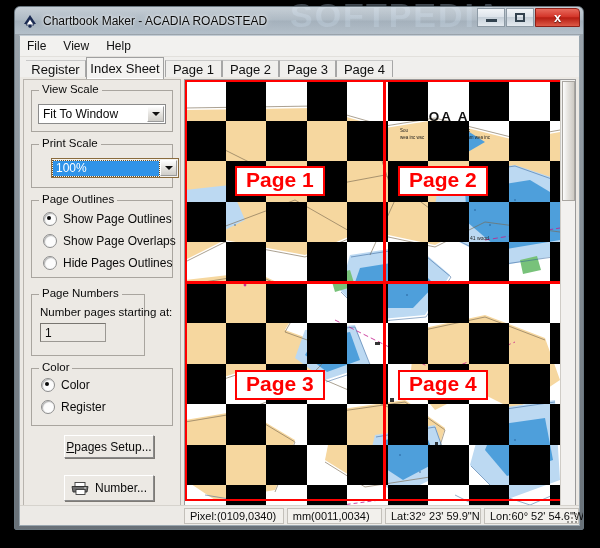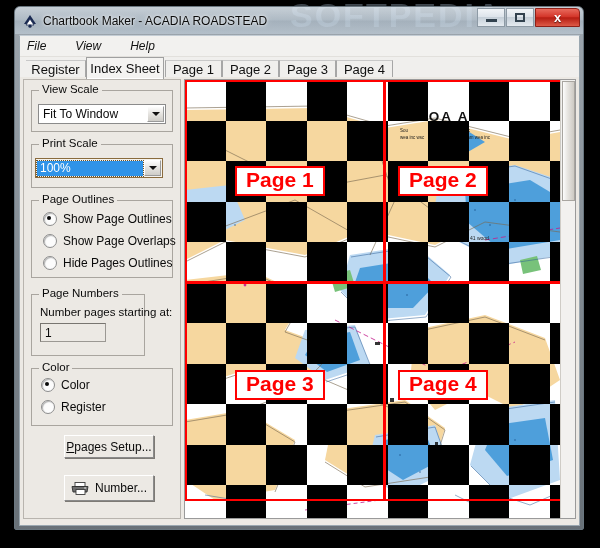--- a/index.html
+++ b/index.html
@@ -137,24 +137,23 @@
     border-top: 1px solid #c3ccd4;
     box-sizing: border-box;
   }
 
   
   #menubar {
     height: 20px;
     display: flex;
     align-items: center;
     padding-left: 7px;
-    gap: 29px;
+    gap: 17px;
     background: #f2f1ef;
     border-bottom: 1px solid #e2e0dc;
-    font-style: italic;
   }
   #menubar .mi {
     font-size: 12px;
     color: #111;
     font-family: "Liberation Sans", sans-serif;
     cursor: default;
   }
 
   
   #tabstrip {
@@ -507,21 +506,21 @@
           <div class="combo" style="left:14px;top:24px;width:128px;">
             <span class="ctext">Fit To Window</span>
             <span class="arrowbtn">
                 <span class="caret-down"></span>
               </span>
           </div>
 
           <div class="group" style="left:7px;top:64px;width:142px;height:44px;">
             <span class="glabel">Print Scale</span>
           </div>
-          <div class="combo focused" style="left:11px;top:78px;width:128px;">
+          <div class="combo focused" style="left:27px;top:78px;width:128px;">
             <span class="ctext">100%</span>
             <span class="arrowbtn">
                 <span class="caret-down"></span>
               </span>
           </div>
 
           <div class="group" style="left:7px;top:120px;width:142px;height:78px;">
             <span class="glabel">Page Outlines</span>
           </div>
           <div class="radio-row" style="left:19px;top:132px;">
@@ -753,17 +752,32 @@
             <div class="pagelabel" style="left:50px;top:290px;">Page 3</div>
             <div class="pagelabel" style="left:213px;top:290px;">Page 4</div>
 
           </div>
 
           <div id="vscroll">
             <div class="thumb"></div>
           </div>
         </div>
 
+        <div id="statusbar">
+          <span class="sbspacer" style="width:161px;"></span>
+          <span class="sbcell" style="width:108px;">Pixel:(0109,0340)</span>
+          <span class="sbcell" style="width:103px;">mm(0011,0034)</span>
+          <span class="sbcell" style="width:96px;">Lat:32° 23' 59.9"N</span>
+          <span class="sbcell" style="width:95px;">Lon:60° 52' 54.6"W</span>
+          <span class="grip">
+            <i style="right:0;bottom:0;"></i>
+              <i style="right:4px;bottom:0;"></i>
+              <i style="right:8px;bottom:0;"></i>
+            <i style="right:0;bottom:4px;"></i>
+              <i style="right:4px;bottom:4px;"></i>
+            <i style="right:0;bottom:8px;"></i>
+          </span>
+        </div>
 
       </div>
     </div>
   </div>
 </div>
 
 </body></html>

